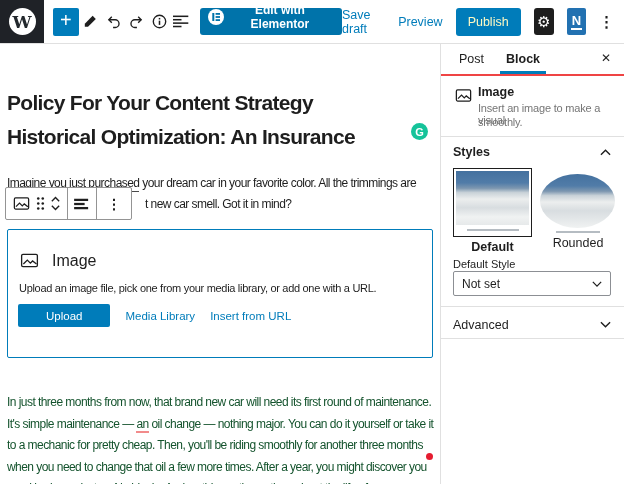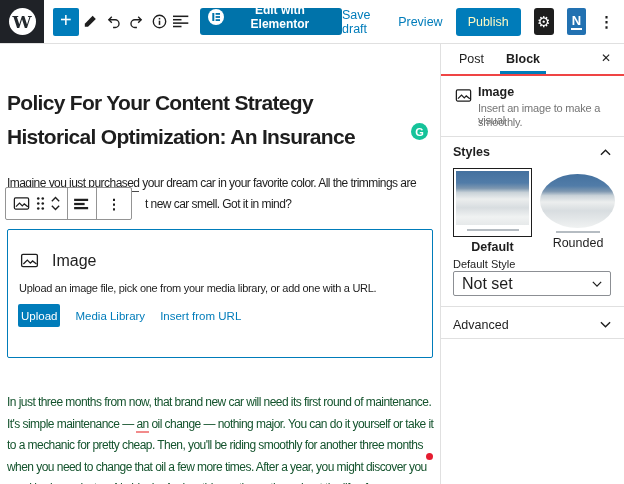--- a/index.html
+++ b/index.html
@@ -47,21 +47,21 @@
   .bt-group + .bt-group{border-left:1px solid #949494;}
   .bt-btn{display:flex;align-items:center;justify-content:center;cursor:pointer;}
   .bt-dots{font-size:14px;font-weight:bold;color:#1e1e1e;padding:0 4px;}
 
   .image-block{position:absolute;left:7px;top:185px;width:426px;height:129px;border:1.5px solid #007cba;
                border-radius:2px;background:#fff;box-sizing:border-box;}
   .ib-header{position:absolute;left:11px;top:20px;display:flex;align-items:center;gap:12px;}
   .ib-title{font-size:16px;color:#1e1e1e;}
   .ib-desc{position:absolute;left:11px;top:52px;font-size:11px;letter-spacing:-0.3px;white-space:nowrap;color:#1e1e1e;}
   .ib-buttons{position:absolute;left:10px;top:74px;display:flex;align-items:center;gap:15px;}
-  .upload-btn{background:#007cba;color:#fff;border:none;border-radius:2px;height:23px;padding:0 3px;
+  .upload-btn{background:#007cba;color:#fff;border:none;border-radius:2px;height:23px;padding:0 28px;
               font-size:11.5px;font-family:"Liberation Sans",sans-serif;cursor:pointer;}
   .ib-link{color:#007cba;font-size:11.5px;cursor:pointer;text-decoration:none;}
 
   .p2{position:absolute;left:7px;top:348px;width:429px;font-size:12px;letter-spacing:-0.55px;line-height:21.6px;color:#14532d;}
   .red-underline{border-bottom:2px solid #f28b8b;}
   .red-dot{position:absolute;left:426px;top:409px;width:7px;height:7px;border-radius:50%;background:#e51c30;}
 
   
   .sidebar{position:absolute;left:441px;top:44px;width:183px;height:440px;background:#fff;}
   .sb-tabs{position:relative;height:30px;border-bottom:2px solid #ef4444;display:flex;align-items:stretch;}
@@ -86,21 +86,21 @@
   .style-label{font-size:12.5px;margin-top:3px;}
   .bold{font-weight:700;}
   .style-rounded{position:absolute;left:99px;top:130px;width:76px;text-align:center;cursor:pointer;}
   .sr-img{width:75px;height:54px;border-radius:50%;
      background:linear-gradient(180deg,#44719f 0%,#517ca8 22%,#7d97b0 32%,#c9d2d8 40%,#eceeee 52%,#d8dde0 68%,#f0f2f2 100%);}
   .sr-cap{display:flex;justify-content:center;margin-top:3px;}
 
   .dstyle-label{position:absolute;left:12px;top:214px;font-size:11px;color:#1e1e1e;}
   .dstyle-select{position:absolute;left:12px;top:227px;width:158px;height:25px;border:1px solid #8c8f94;border-radius:2px;
                  background:#fff;display:flex;align-items:center;justify-content:space-between;
-                 padding:0 8px;box-sizing:border-box;font-size:16px;cursor:pointer;}
+                 padding:0 8px;box-sizing:border-box;font-size:12px;cursor:pointer;}
   .advanced-label{position:absolute;left:12px;top:274px;font-size:12.5px;}
 </style>
 </head>
 <body>
 
 <div id="app">
 
   <div class="topbar">
     <div class="wp-logo">
       <span class="wp-circle">W</span>

